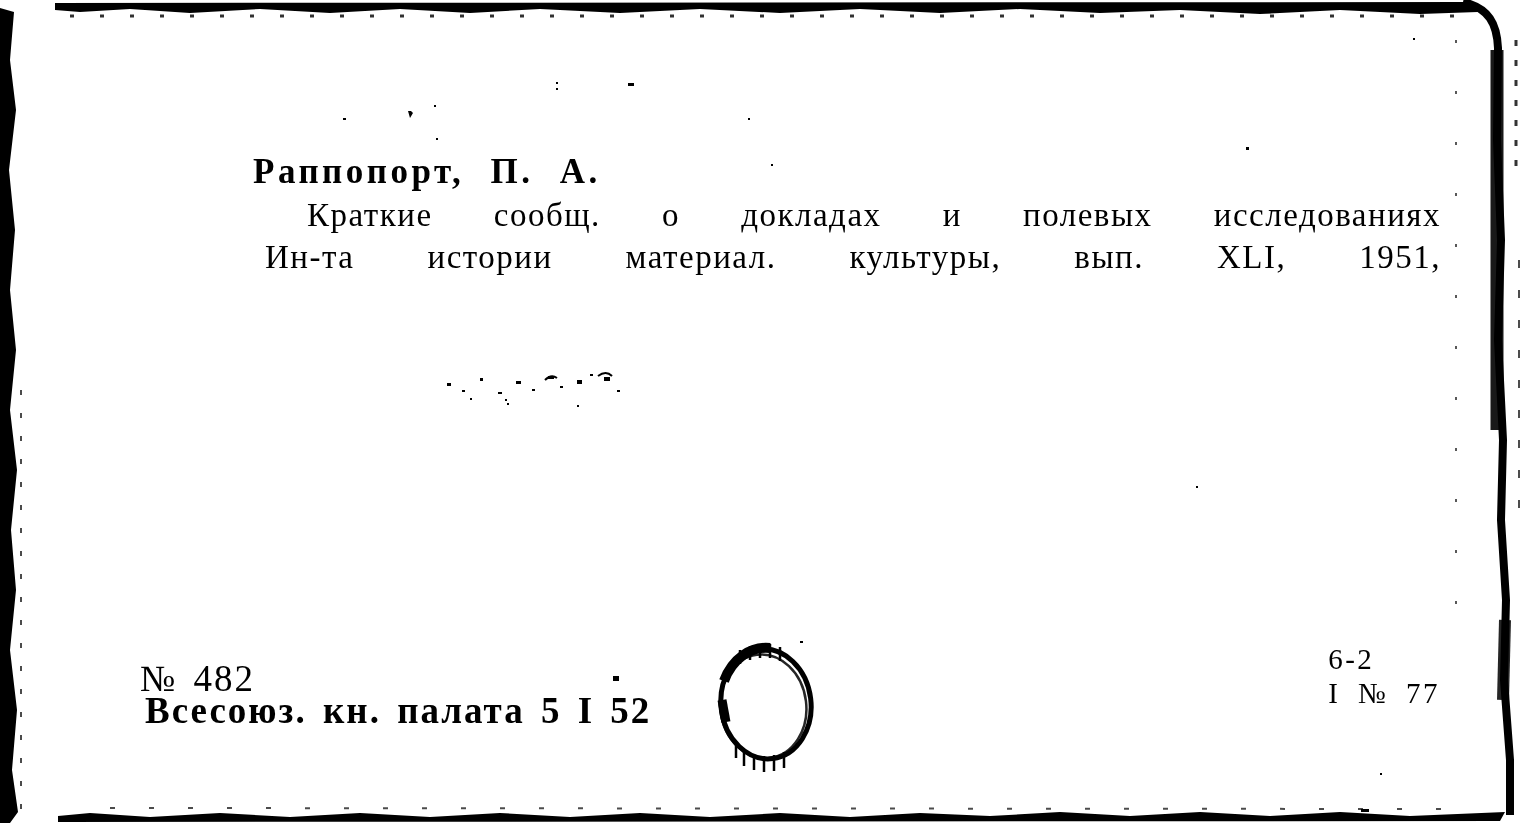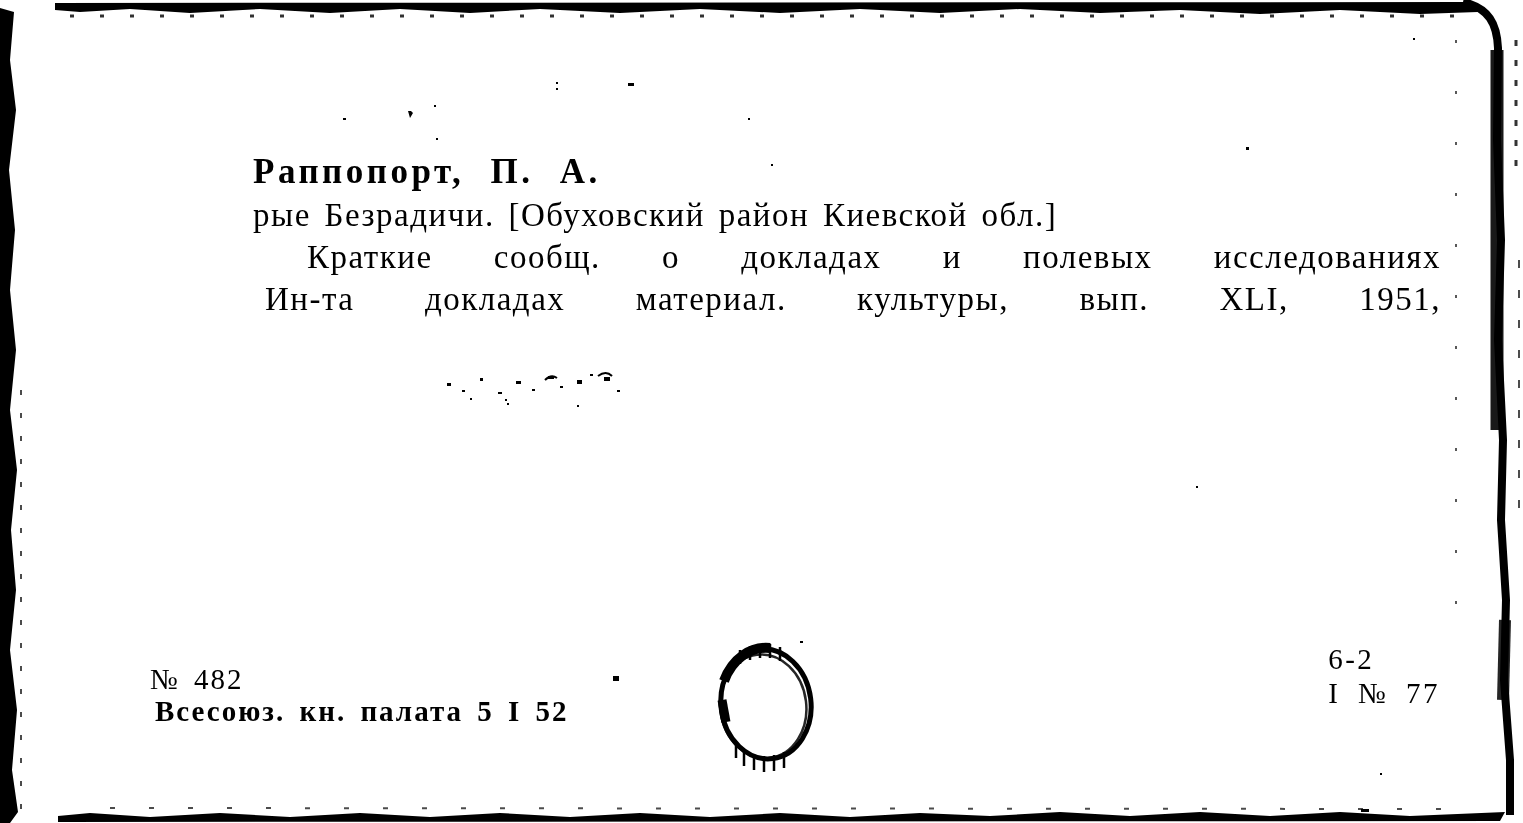--- a/index.html
+++ b/index.html
@@ -47,23 +47,23 @@
   .line { white-space: nowrap; }
   .line.justified {
     white-space: normal;
     text-align: justify;
     text-align-last: justify;
   }
   .line.indented { padding-left: 42px; }
   
   .footer-left {
     position: absolute;
-    left: 150px;
+    left: 140px;
     top: 663px;
-    font-size: 29px;
+    font-size: 37px;
     line-height: 32px;
     letter-spacing: 2px;
     word-spacing: 5px;
     white-space: nowrap;
   }
   .footer-left .agency-line { padding-left: 5px; font-weight: bold; }
   .footer-right {
     position: absolute;
     right: 83px;
     top: 642px;
@@ -76,26 +76,25 @@
 </style>
 </head>
 <body>
 
 <div class="page">
 
   <div class="bib">
     <div class="author">Раппопорт, П. А.</div>
 
     <div class="para title-para">
-      <div class="line">рые Безрадичи. [Обуховский район Киевской обл.]</div>
     </div>
 
     <div class="para source-para">
       <div class="line justified indented">Краткие сообщ. о докладах и полевых исследованиях</div>
-      <div class="line justified">Ин-та докладах материал. культуры, вып. XLI, 1951,</div>
+      <div class="line justified">Ин-та истории материал. культуры, вып. XLI, 1951,</div>
     </div>
   </div>
 
   <div class="footer-left">
     <div>№ 482</div>
     <div class="agency-line">Всесоюз. кн. палата 5 I 52</div>
   </div>
 
   <div class="footer-right">
     <div>6-2</div>

